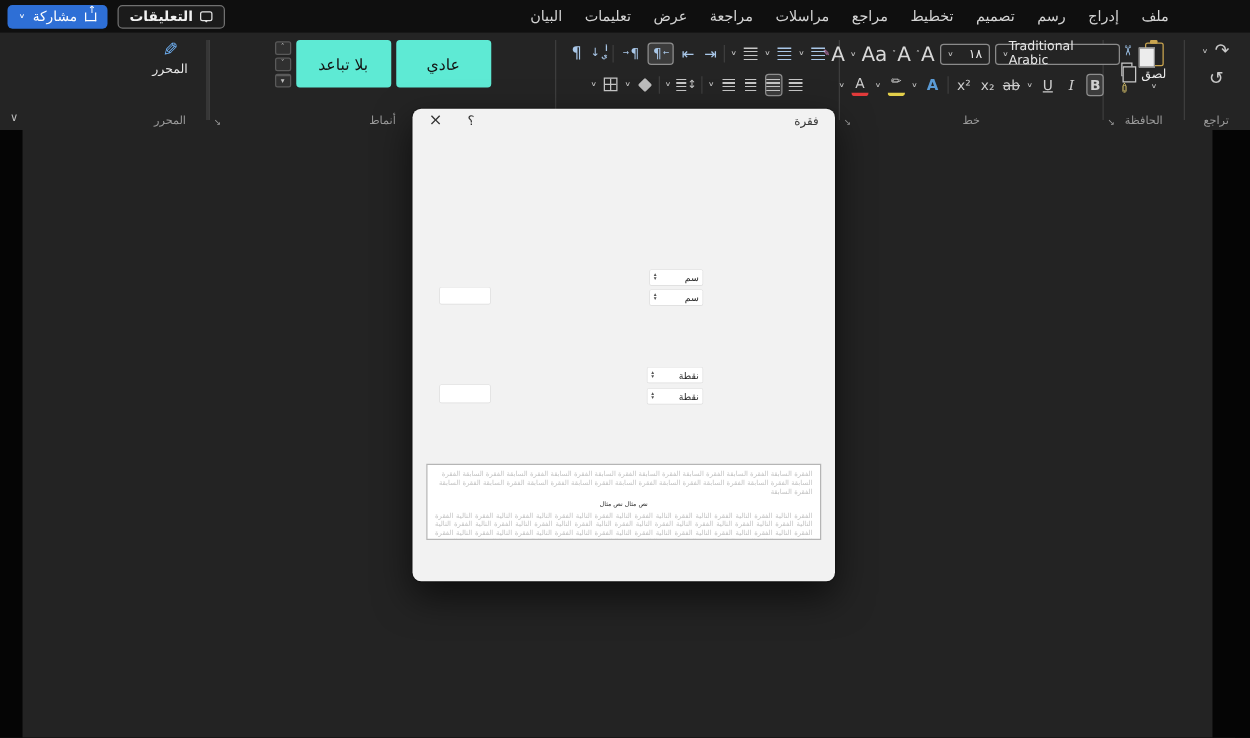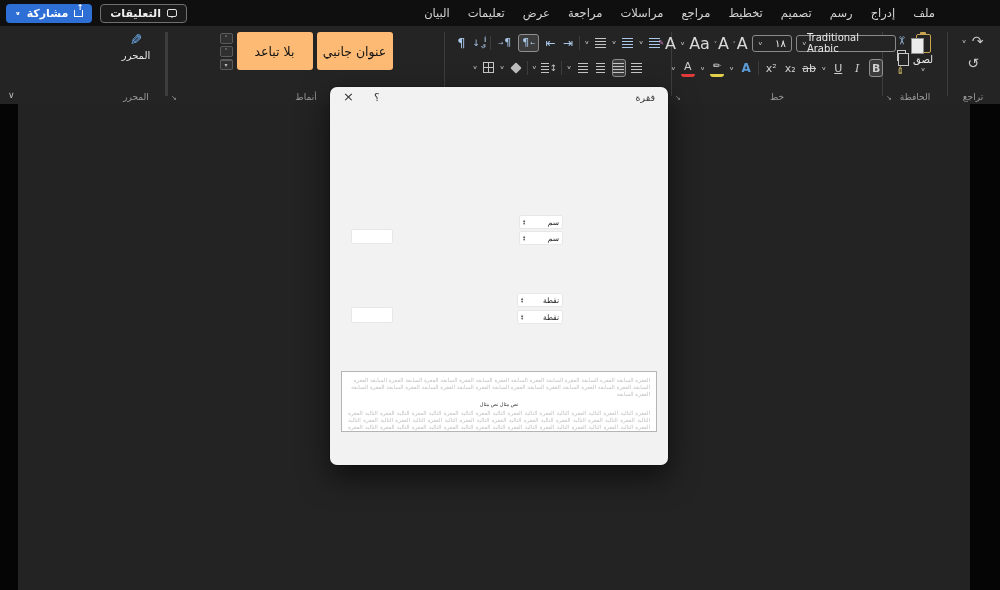--- a/index.html
+++ b/index.html
@@ -15,21 +15,21 @@
   .tabs { display:flex; align-items:center; padding-inline-start:56px; height:26px; }
   .tab { color:#d4d4d4; font-size:11.5px; padding:12px 9px; line-height:26px; position:relative; white-space:nowrap; cursor:default; }
   .tab.active { color:#fff; font-weight:bold; }
   .tab.active::after { content:''; position:absolute; left:7px; right:7px; bottom:2px; height:2px; background:#f2f2f2; border-radius:1px; }
   .tb-spacer { flex:1; }
   .btn-comments { display:flex; align-items:center; gap:6px; border:1px solid #707070; border-radius:4px; background:#1b1b1b;
     color:#f0f0f0; font-size:11px; font-weight:bold; height:19px; padding:0 9px; margin-inline-end:8px; }
   .bubble { width:10px; height:8px; border:1.2px solid #e3e3e3; border-radius:2px; position:relative; }
   .bubble::after { content:''; position:absolute; bottom:-4px; left:2px; border:2.5px solid transparent; border-top-color:#e3e3e3; }
   .btn-share { display:flex; align-items:center; gap:6px; background:var(--accent-blue,#2e6fd6); border-radius:4px;
-    color:#fff; font-size:11px; font-weight:bold; height:19px; padding:0 9px; margin-inline-end:6px; }
+    color:#fff; font-size:11px; font-weight:normal; height:19px; padding:0 9px; margin-inline-end:6px; }
   .share-glyph { position:relative; width:9px; height:7px; border:1.2px solid #fff; border-top:none; display:inline-block; }
   .share-glyph::after { content:'↑'; position:absolute; top:-7px; left:1.5px; font-size:8px; color:#fff; }
   .chev { font-size:7px; color:#c2c2c2; line-height:1; transform:scaleY(.75); display:inline-block; }
   .chev.white { color:#fff; }
 
   
   .ribbon { position:relative; height:78px; background:#242424; display:flex; align-items:stretch; padding:0 2px; }
   .rgroup { position:relative; display:flex; flex-direction:column; align-items:center; padding:4px 4px 16px; }
   .glabel { position:absolute; bottom:2px; left:0; right:0; text-align:center; font-size:9px; color:#9b9b9b; white-space:nowrap; }
   .launcher { position:absolute; bottom:2px; left:3px; font-size:7px; color:#9b9b9b; }
@@ -79,21 +79,21 @@
   .pilcrow { font-size:13px; color:#a9c7e8; line-height:1; }
   .dirbtn { display:flex; align-items:center; color:#a9c7e8; font-size:11px; padding:1px 3px; }
   .dirbtn .tiny { font-size:6px; }
   .indent { font-size:12px; color:#a9c7e8; line-height:1; }
   .sort { display:flex; align-items:center; color:#a9c7e8; }
   .sort .stack { display:flex; flex-direction:column; font-size:5.5px; line-height:5px; font-weight:bold; }
   .sort .dn { font-size:9px; }
 
   
   .styles-row { display:flex; align-items:center; gap:4px; padding-top:2px; }
-  .style-card { width:76px; height:38px; background:#fdba74; border-radius:3px; display:flex; align-items:center; justify-content:center;
+  .style-card { width:76px; height:38px; background:#5eead4; border-radius:3px; display:flex; align-items:center; justify-content:center;
     color:#141414; font-size:12.5px; }
   .gallery-ctl { display:flex; flex-direction:column; gap:2px; }
   .gcell { width:13px; height:11px; background:#303030; border:1px solid #5a5a5a; border-radius:2px; color:#bdbdbd;
     font-size:6px; display:flex; align-items:center; justify-content:center; line-height:1; }
   .gcell.more { border-top-width:2px; }
 
   
   .bigbtn { display:flex; flex-direction:column; align-items:center; gap:2px; color:#e6e6e6; font-size:10px; padding-top:3px; }
   .lens { width:11px; height:11px; border:1.5px solid #c9c9c9; border-radius:50%; position:relative; margin:2px; }
   .lens::after { content:''; position:absolute; width:6px; height:1.5px; background:#c9c9c9; bottom:-2px; left:-5px; transform:rotate(35deg); }
@@ -319,21 +319,21 @@
           <span class="grid-icon"></span>
         </span>
       <span class="chev">∨</span>
     </div>
     <span class="launcher">↘</span>
   </div>
   <div class="vsep"></div>
 
   <div class="rgroup" style="width:276px;">
     <div class="styles-row">
-      <div class="style-card">عنوان جانبي</div>
+      <div class="style-card">عادي</div>
       <div class="style-card">بلا تباعد</div>
       <div class="gallery-ctl">
         <span class="gcell">˄</span>
         <span class="gcell">˅</span>
         <span class="gcell more">▾</span>
       </div>
     </div>
     <div class="glabel">أنماط</div>
     <span class="launcher">↘</span>
   </div>

